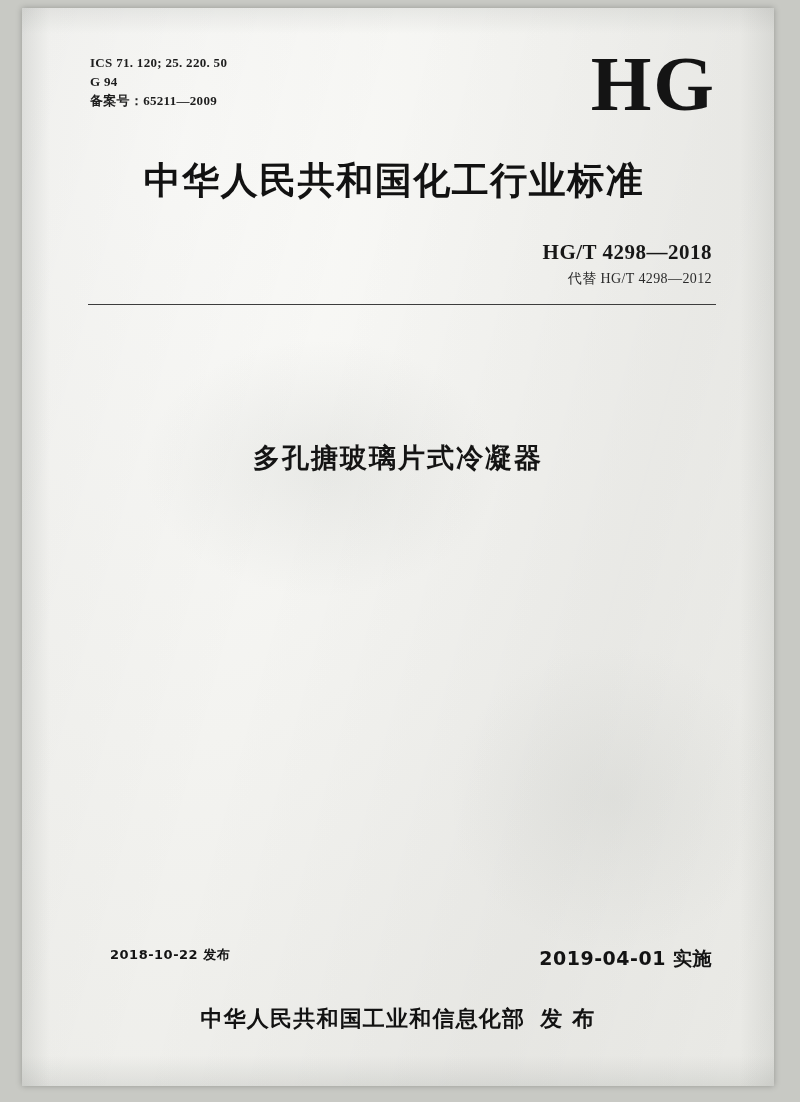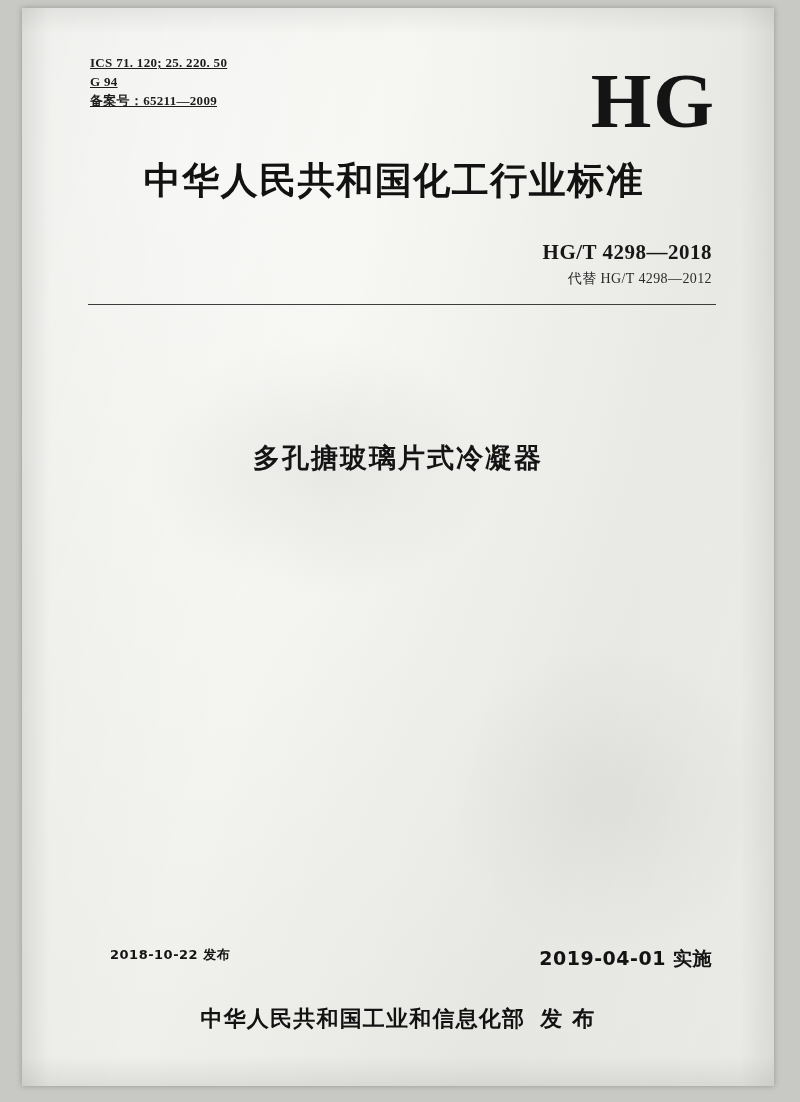--- a/index.html
+++ b/index.html
@@ -68,28 +68,27 @@
   .ics-block {
     position: absolute;
     left: 68px;
     top: 45px;
     font-family: "Liberation Serif", serif;
     font-weight: bold;
     font-size: 13px;
     line-height: 19px;
     letter-spacing: 0.3px;
     color: #1d1d1d;
-    text-decoration: underline;
   }
   .ics-block div { white-space: nowrap; }
 
   .hg-logo {
     position: absolute;
     right: 58px;
-    top: 54px;
+    top: 37px;
     font-family: "Liberation Serif", serif;
     font-weight: bold;
     font-size: 78px;
     line-height: 78px;
     letter-spacing: 2px;
     color: #141414;
   }
 
   .main-title {
     position: absolute;

